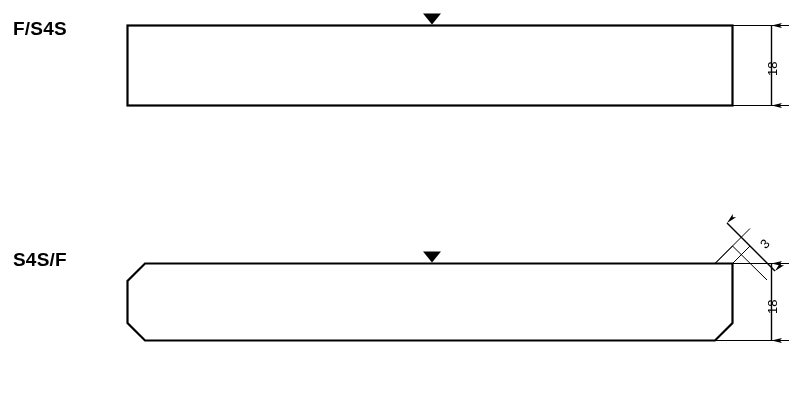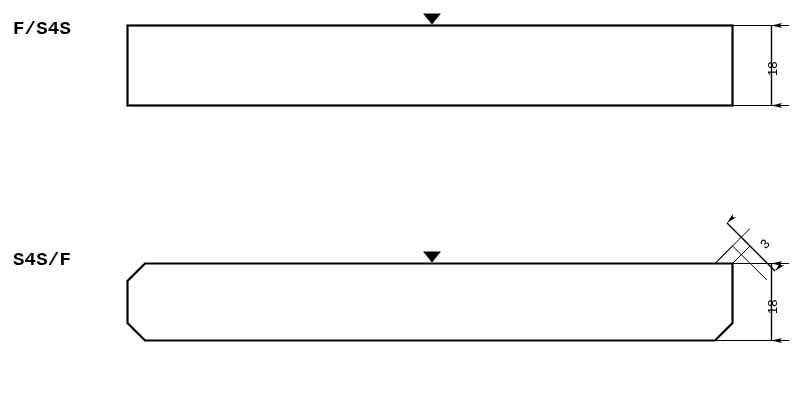--- a/index.html
+++ b/index.html
@@ -16,21 +16,21 @@
   }
   #drawing-canvas {
     position: absolute;
     left: 0;
     top: 0;
     width: 800px;
     height: 416px;
   }
   .profile-label {
     position: absolute;
-    font-family: Liberation Mono, monospace;
+    font-family: Liberation Sans, sans-serif;
     font-weight: bold;
     font-size: 19px;
     color: #000000;
     letter-spacing: 0.2px;
     white-space: nowrap;
   }
   #label-fs4s { left: 13px; top: 18px; }
   #label-s4sf { left: 13px; top: 249px; text-align: center; }
 
   .dim-text {

